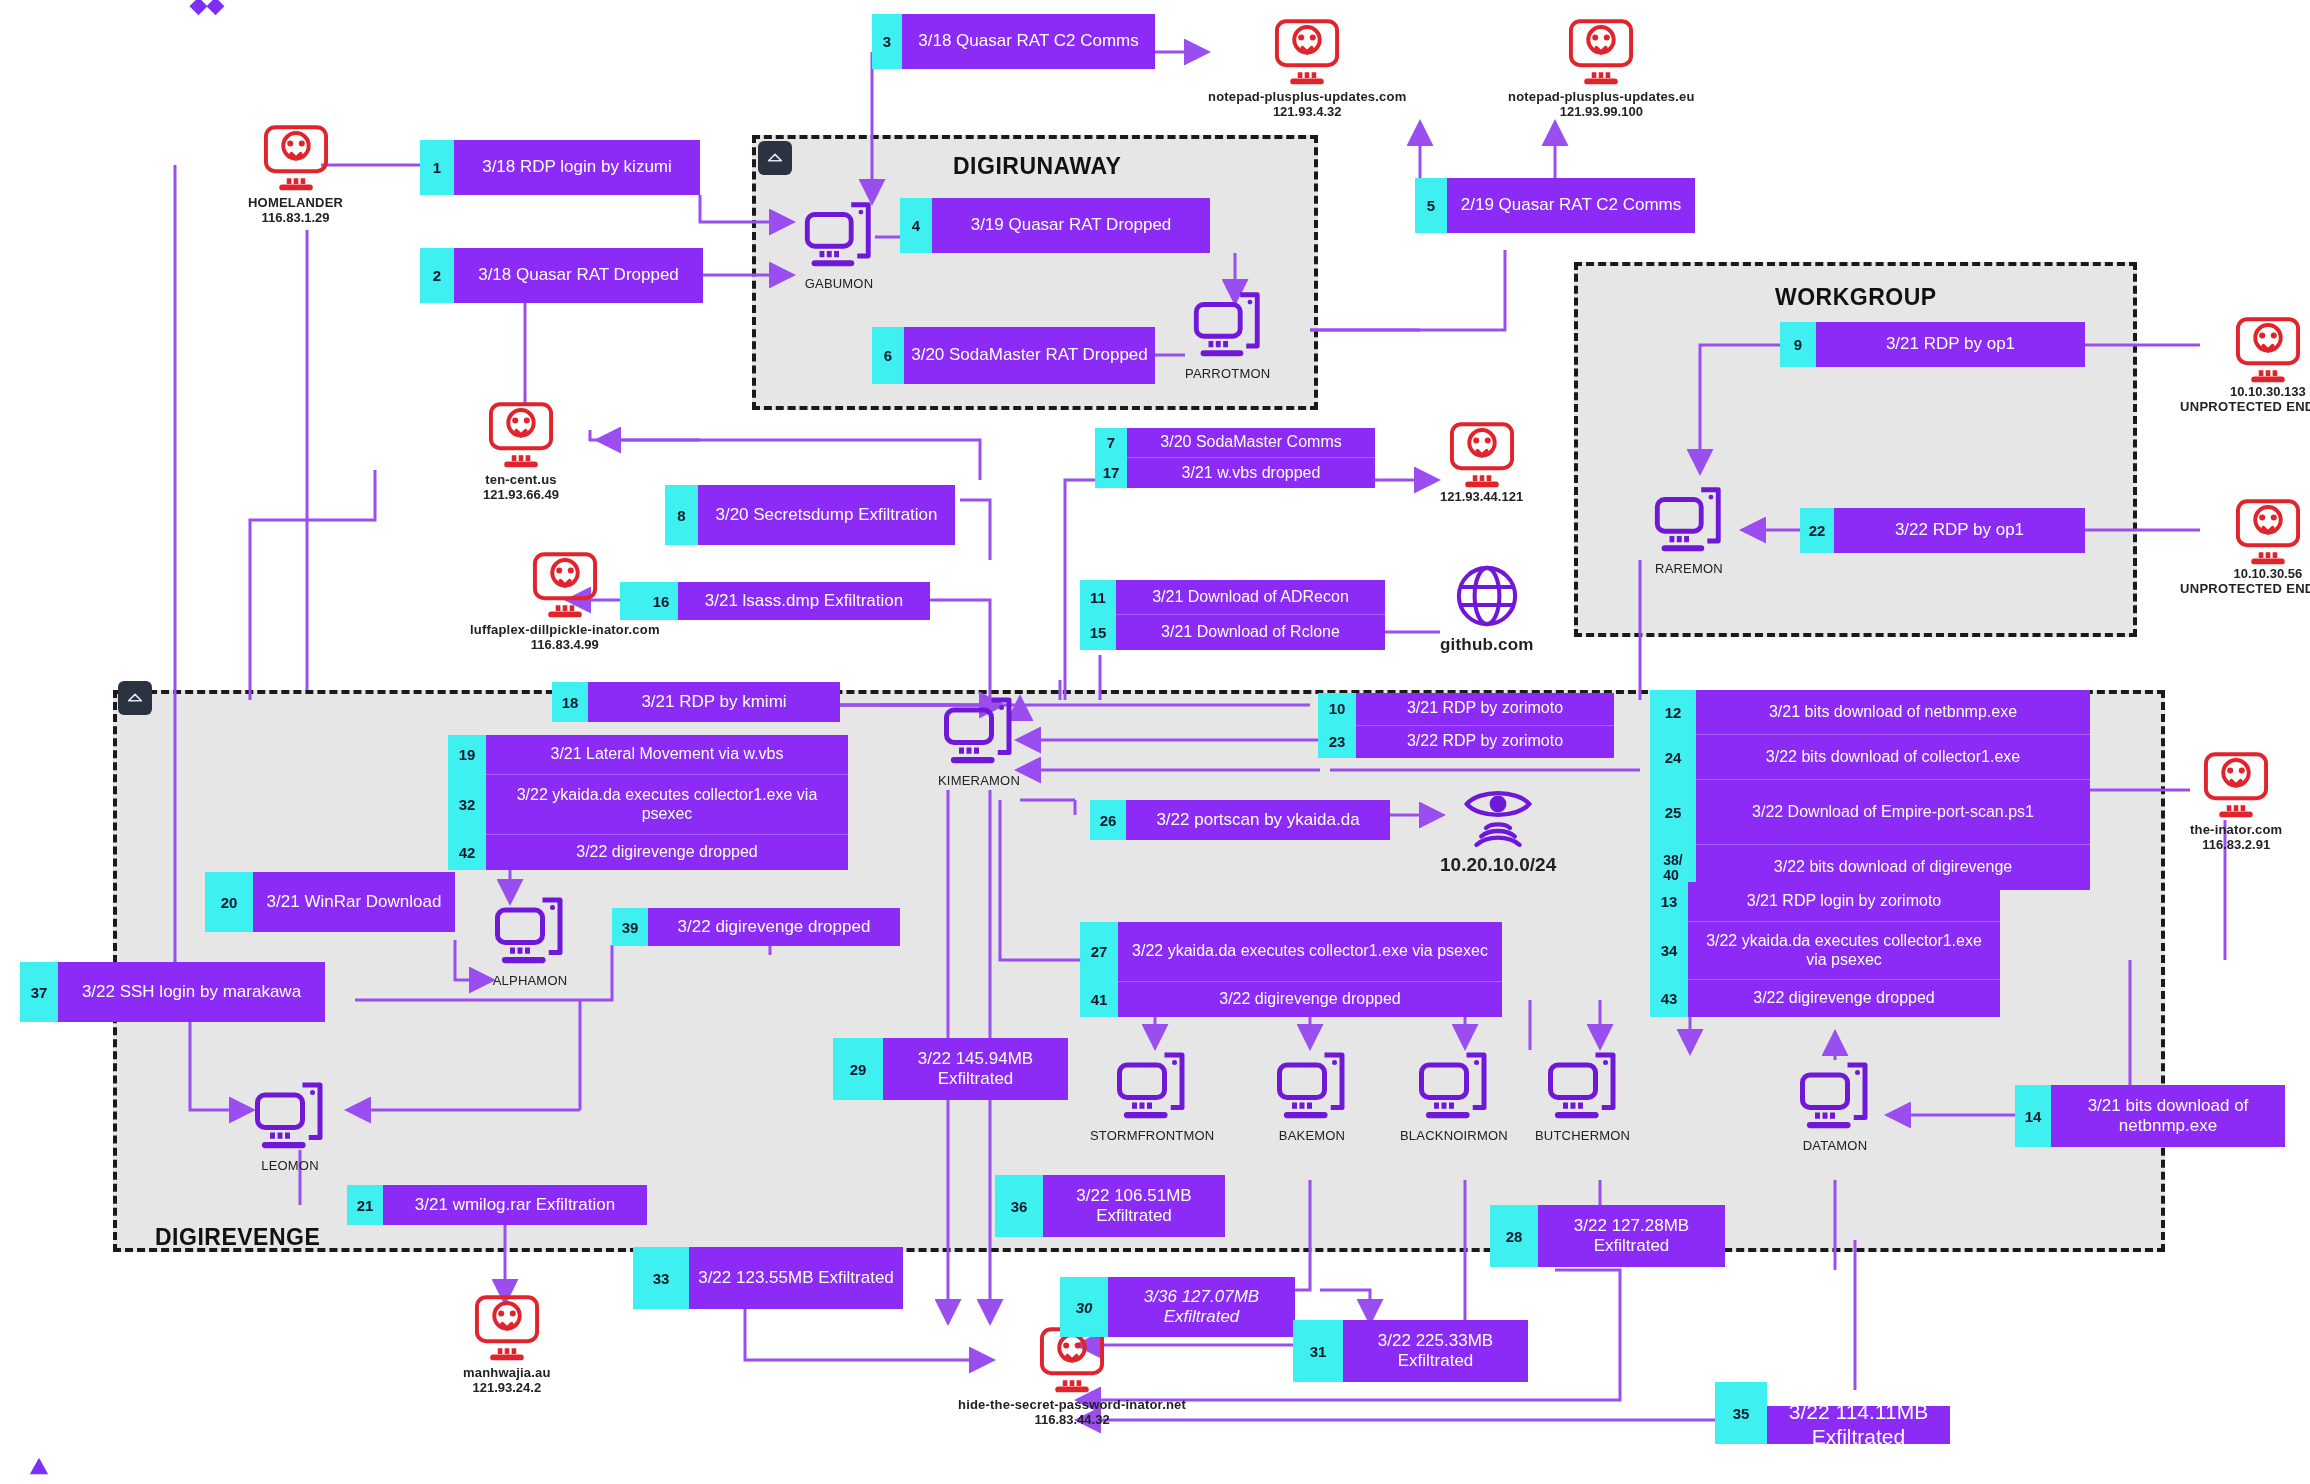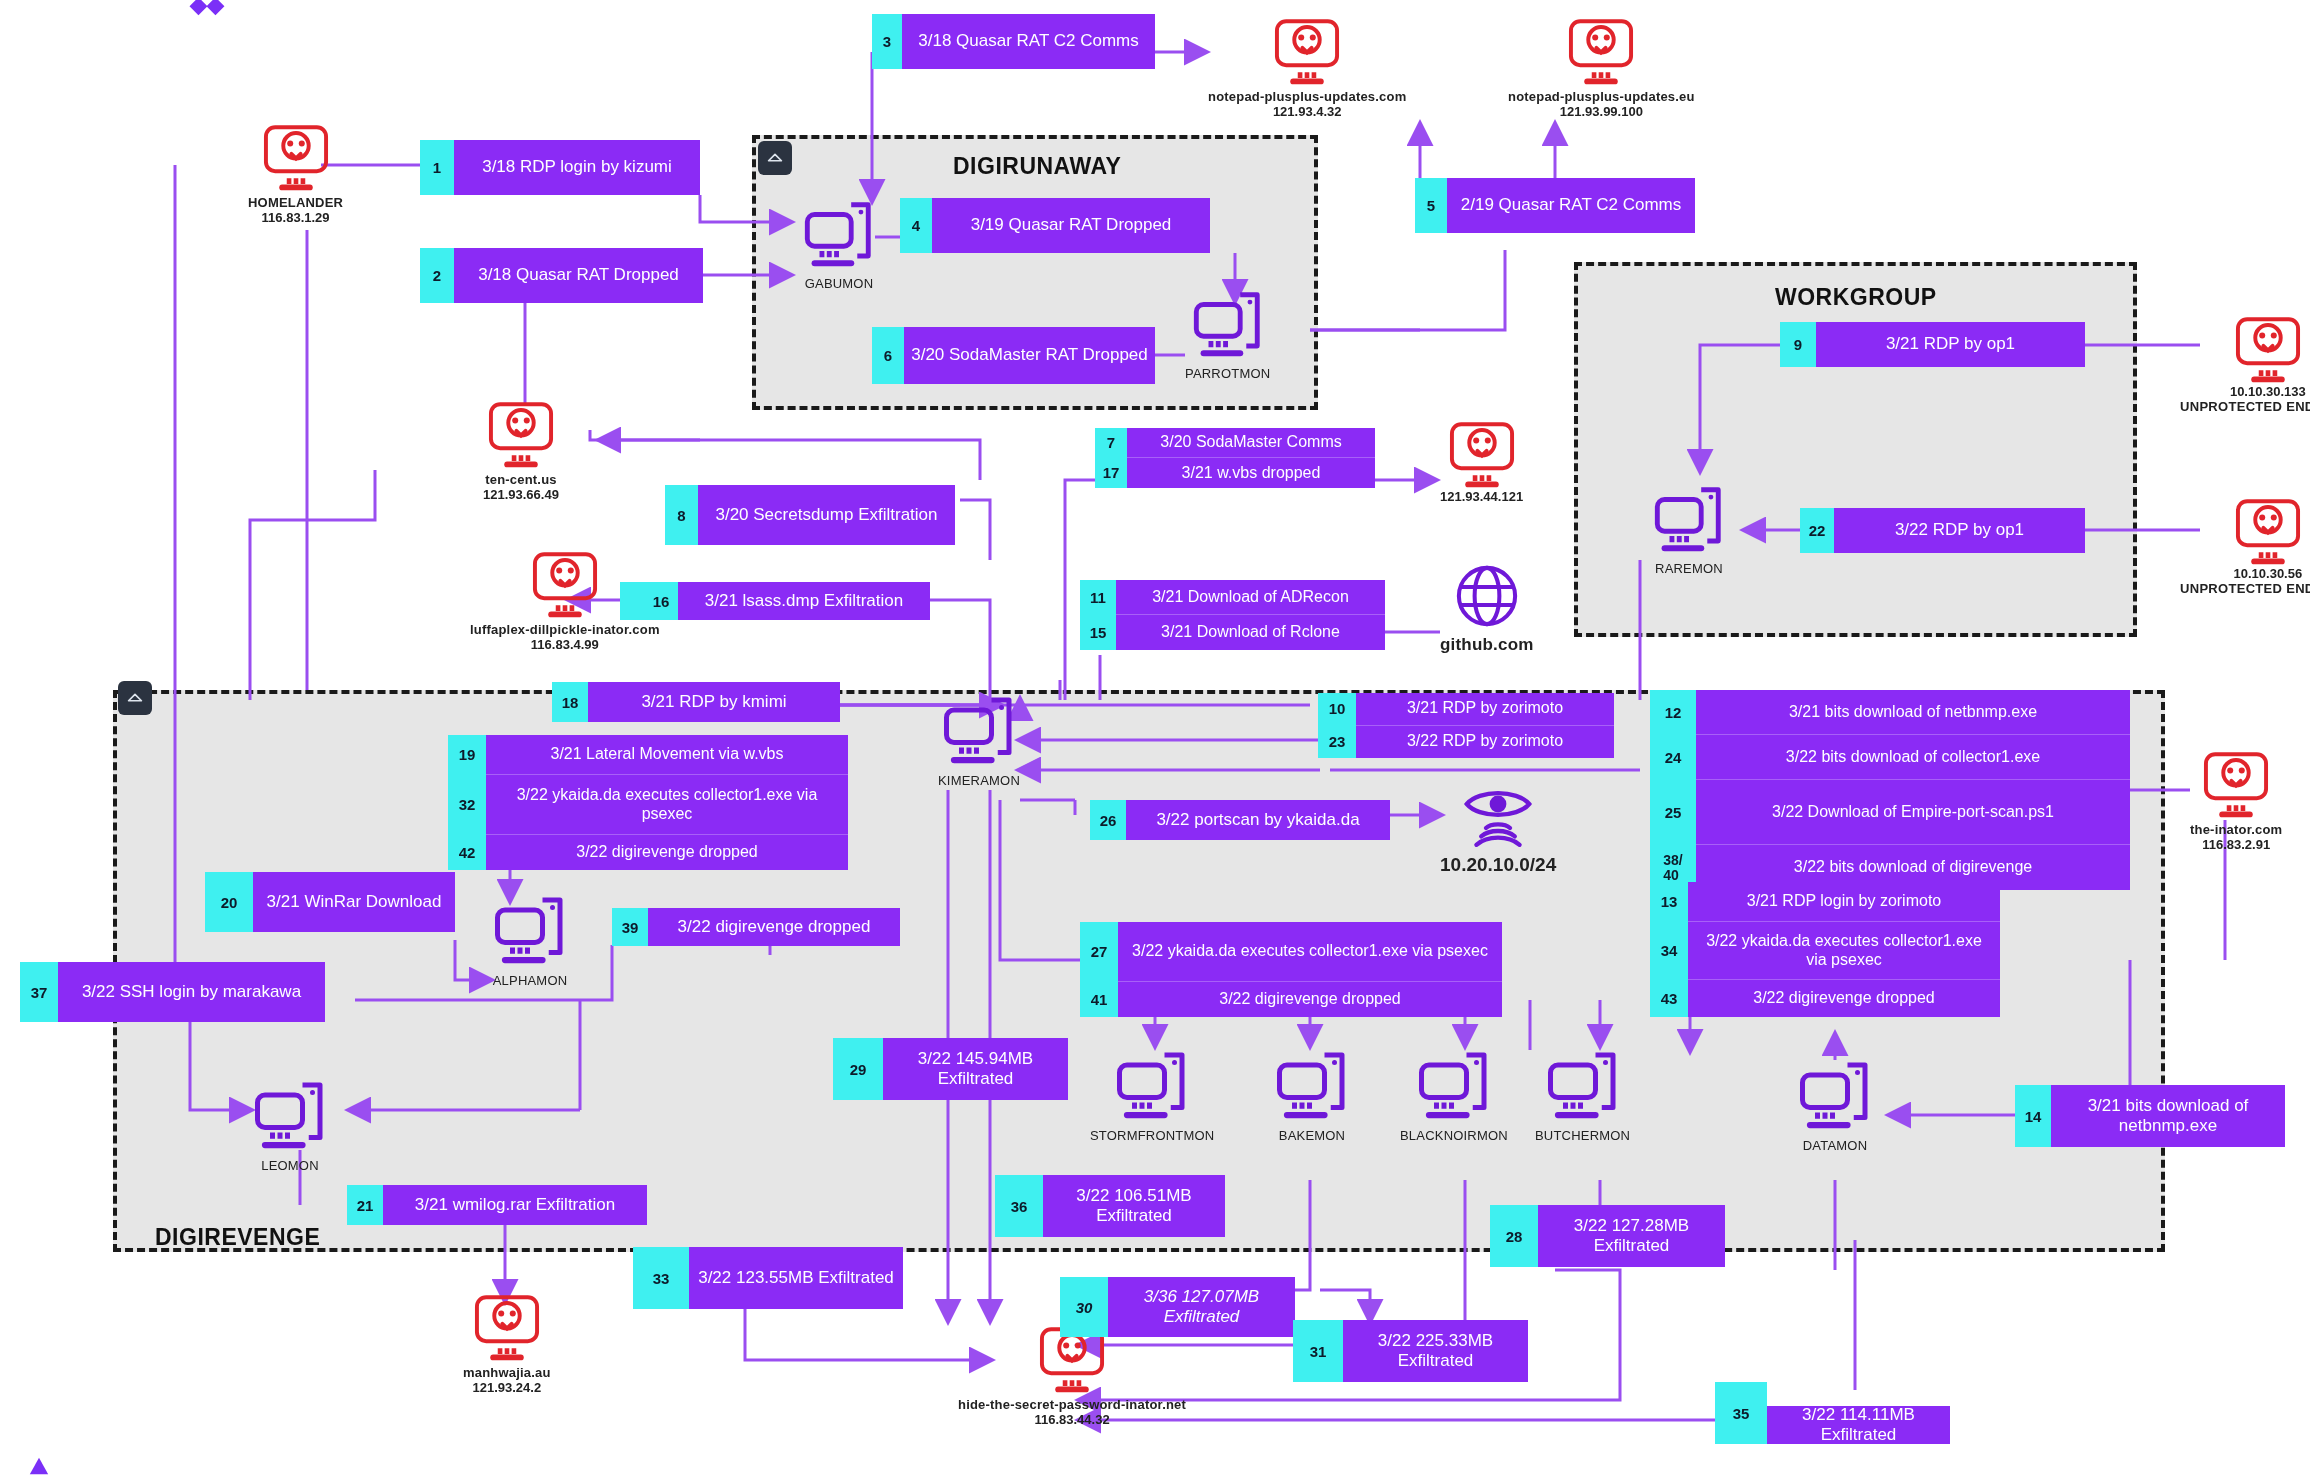--- a/index.html
+++ b/index.html
@@ -639,21 +639,21 @@
     <div class="body" style="font-size:17px;">3/22 portscan by ykaida.da</div>
   </div>
 
   <div class="evtgrid" style="left:1080px;top:922px;width:422px;height:95px;grid-template-columns:38px 1fr;grid-template-rows:60px 35px;">
     <div class="num">27</div>
     <div class="body" style="font-size:16px;">3/22 ykaida.da executes collector1.exe via psexec</div>
     <div class="num">41</div>
     <div class="body last" style="font-size:16px;">3/22 digirevenge dropped</div>
   </div>
 
-  <div class="evtgrid" style="left:1650px;top:690px;width:480px;height:200px;grid-template-columns:46px 1fr;grid-template-rows:45px 45px 65px 45px;">
+  <div class="evtgrid" style="left:1650px;top:690px;width:440px;height:200px;grid-template-columns:46px 1fr;grid-template-rows:45px 45px 65px 45px;">
     <div class="num">12</div>
     <div class="body" style="font-size:16px;">3/21 bits download of netbnmp.exe</div>
     <div class="num">24</div>
     <div class="body" style="font-size:16px;">3/22 bits download of collector1.exe</div>
     <div class="num">25</div>
     <div class="body" style="font-size:16px;">3/22 Download of Empire-port-scan.ps1</div>
     <div class="num" style="white-space:pre;font-size:14px;">38/
 40</div>
     <div class="body last" style="font-size:16px;">3/22 bits download of digirevenge</div>
   </div>
@@ -702,21 +702,21 @@
     <div class="body" style="font-size:17px;">3/36 127.07MB Exfiltrated</div>
   </div>
 
   <div class="evt" style="left:1293px;top:1320px;width:235px;height:62px;">
     <div class="num" style="width:50px;">31</div>
     <div class="body" style="font-size:17px;">3/22 225.33MB Exfiltrated</div>
   </div>
 
   <div class="evt" style="left:1715px;top:1382px;width:235px;height:62px;">
     <div class="num" style="width:52px;">35</div>
-    <div class="body" style="font-size:17px;margin-top:24px;">3/22 114.11MB Exfiltrated</div>
+    <div class="body" style="font-size:21px;margin-top:24px;">3/22 114.11MB Exfiltrated</div>
   </div>
 
   <div class="topbar">◆◆</div>
   <svg class="footmark" viewBox="0 0 24 24" fill="#7b2ff7">
     <path d="M12 2 L22 20 H2 Z"></path>
   </svg>
 
 </div>
 
 </body></html>

